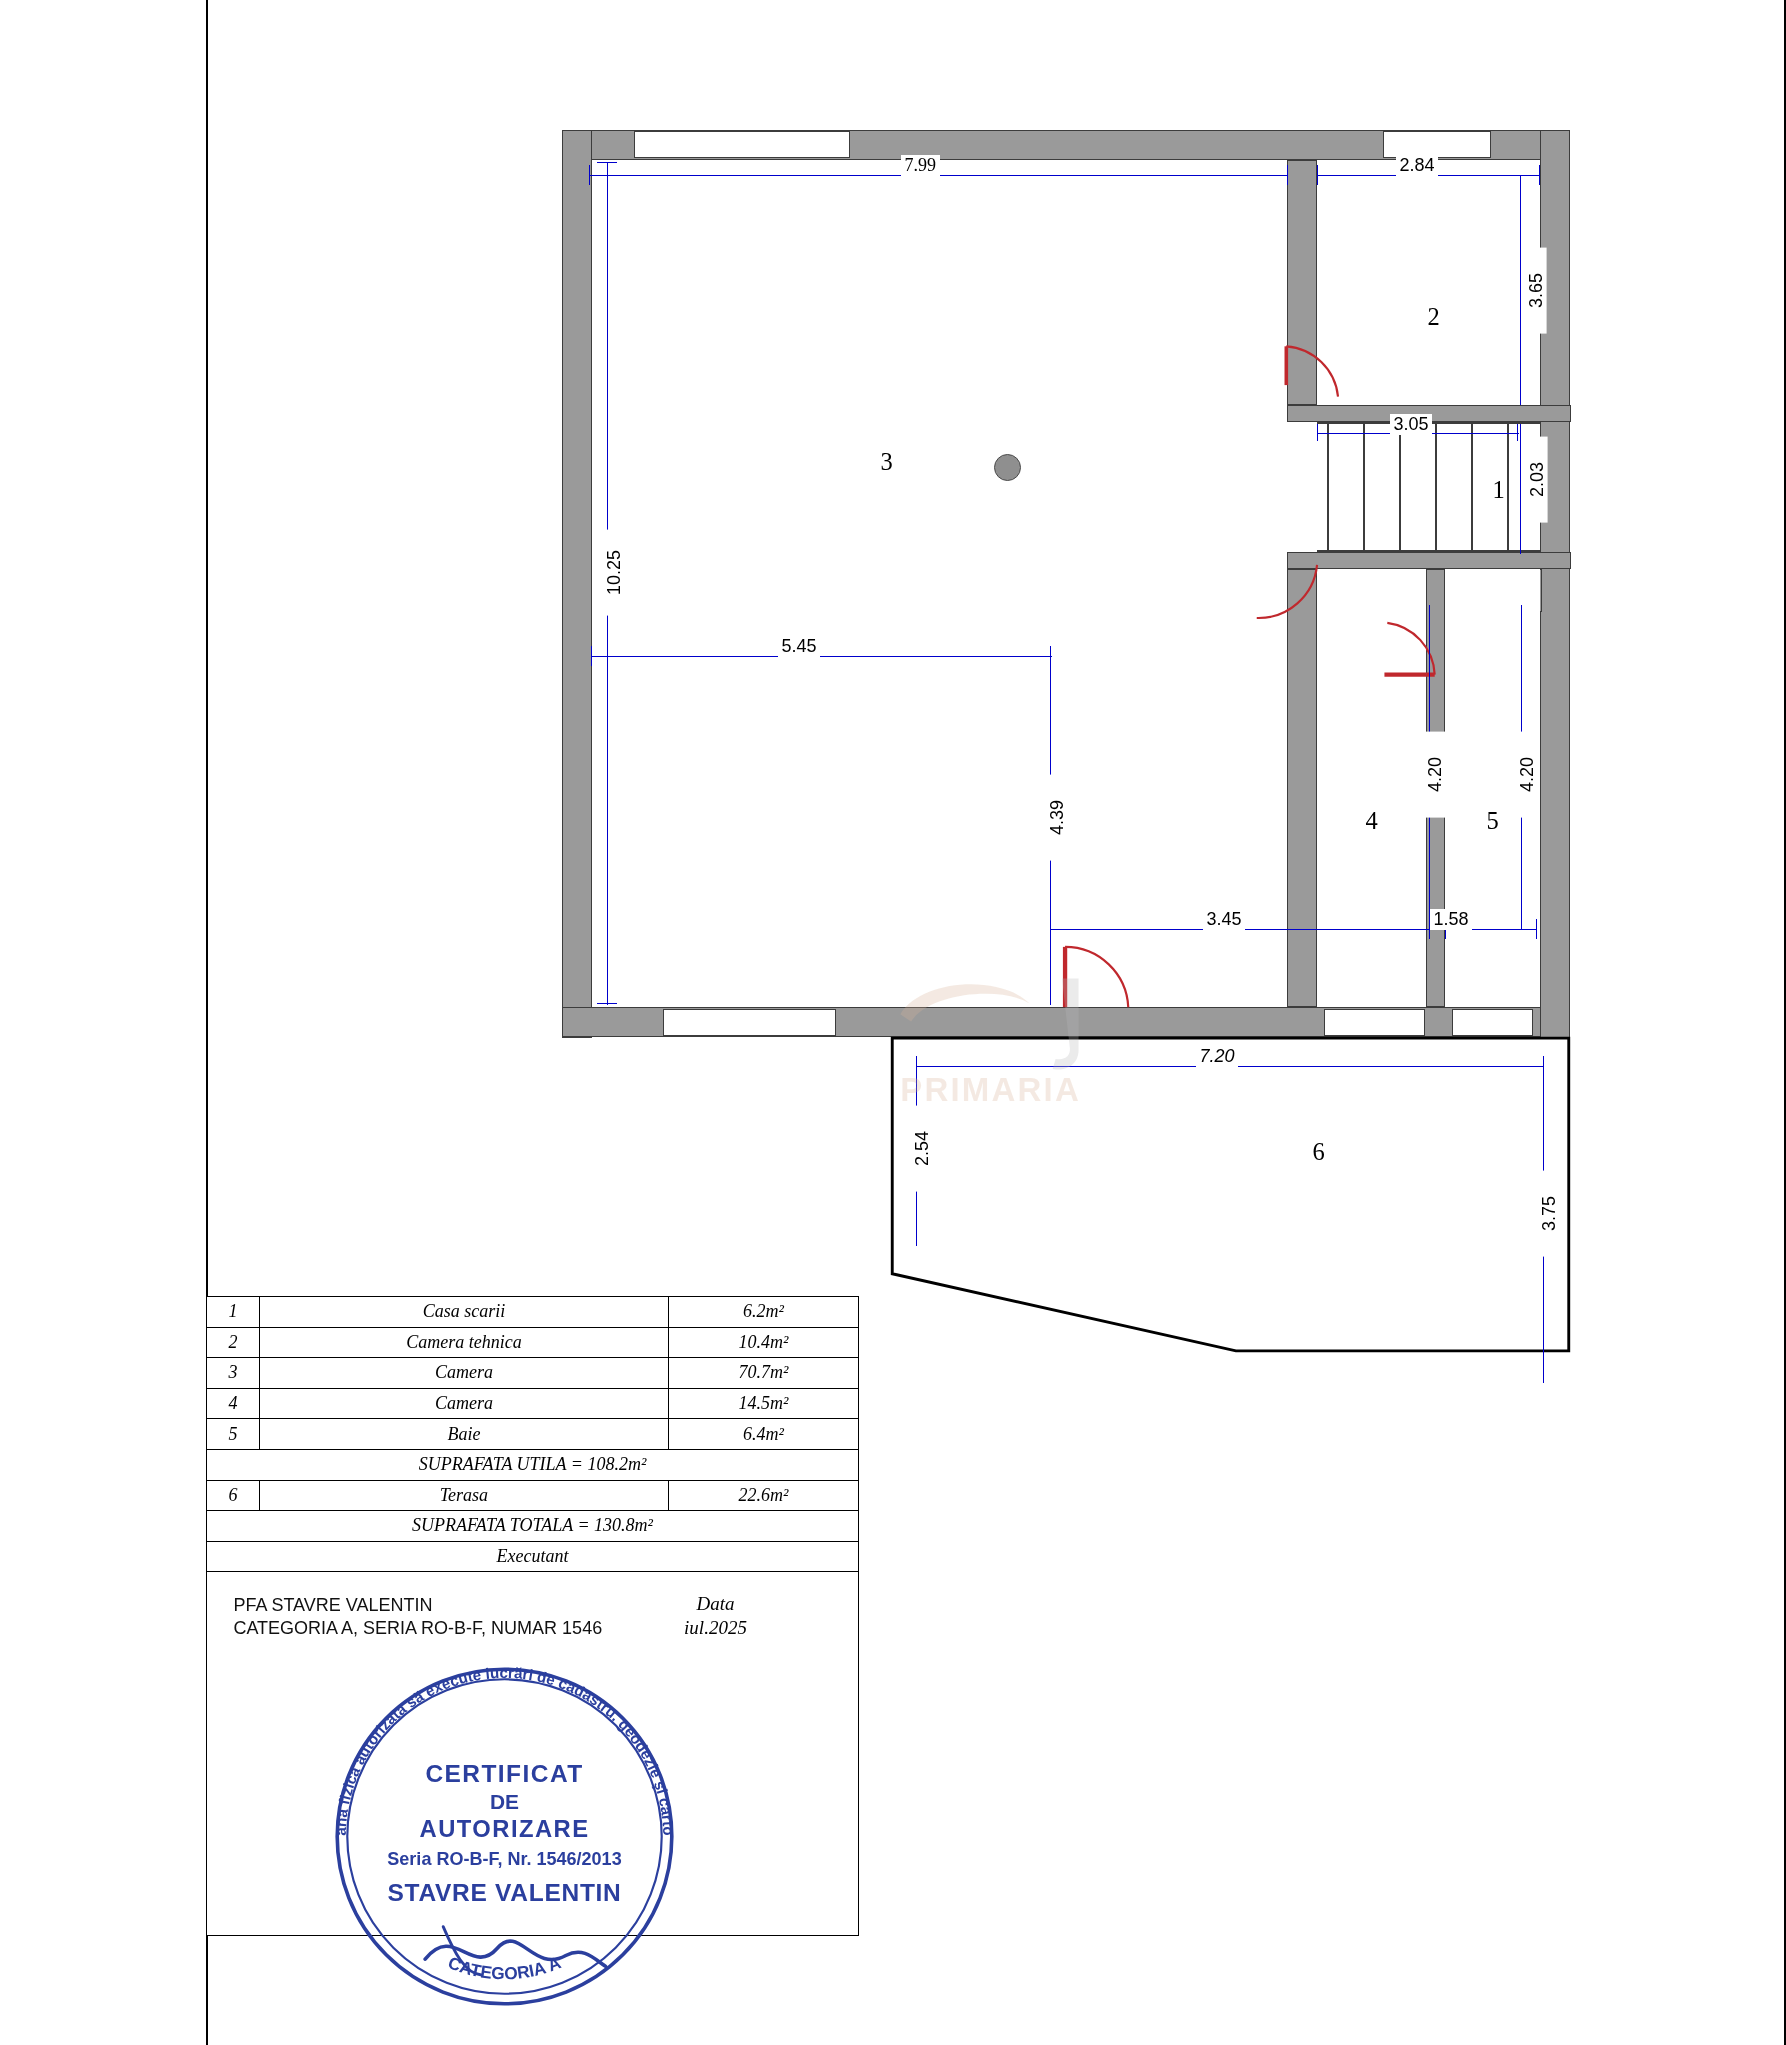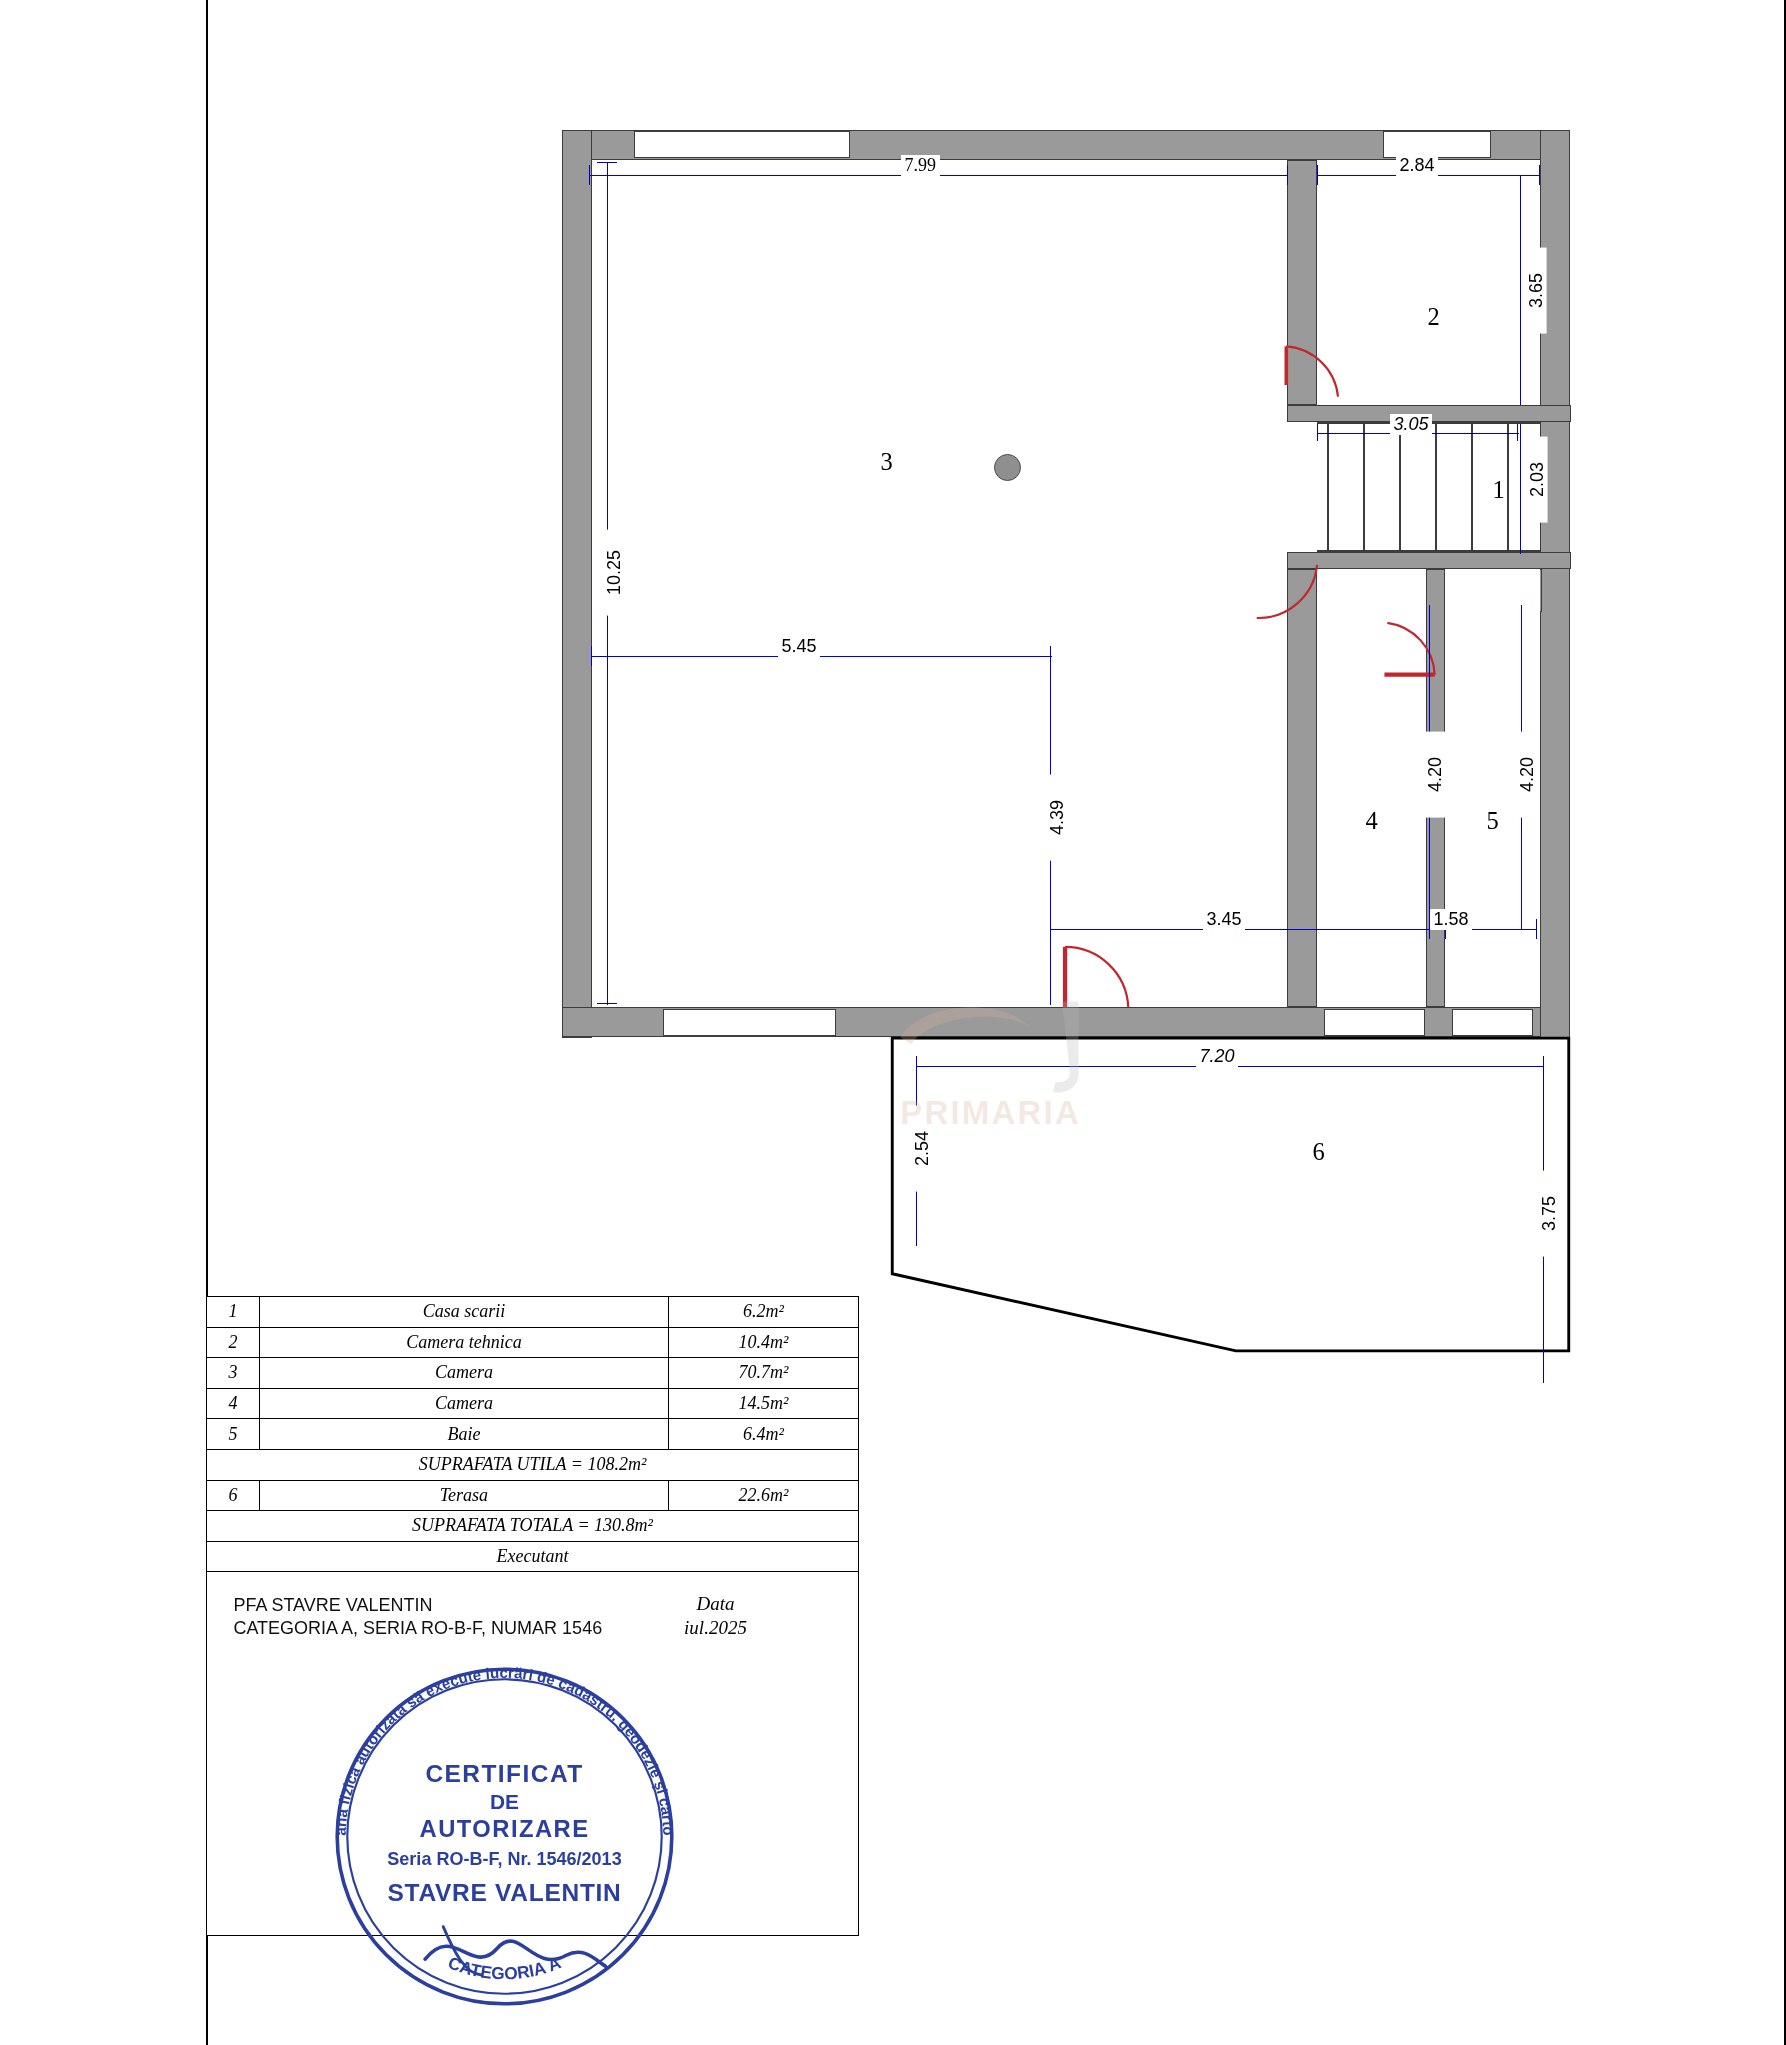--- a/index.html
+++ b/index.html
@@ -113,21 +113,21 @@
   
   .stair-line {
     position: absolute;
     background: #3c3c3c;
   }
 
   
   #watermark {
     position: absolute;
     left: 893px;
-    top: 987px;
+    top: 964px;
     width: 259px;
     height: 151px;
     opacity: 0.28;
     pointer-events: none;
   }
   #watermark .wm-text {
     position: absolute;
     left: 7.2px;
     top: 107px;
     font-family: "Liberation Sans", sans-serif;
@@ -291,21 +291,21 @@
   <div class="dim-tick-v" style="left:755px; top:35px; height:20px;"></div>
   <div class="dim-tick-v" style="left:977px; top:35px; height:20px;"></div>
   <div class="dim-label" style="left:834px; top:24.5px;">2.84</div>
 
   <div class="dim-v" style="left:958px; top:45px; height:230px;"></div>
   <div class="dim-label vert" style="left:931px; top:150px; width:79px; text-align:center;">3.65</div>
 
   <div class="dim-h" style="left:755px; top:303px; width:202px;"></div>
   <div class="dim-tick-v" style="left:755px; top:294px; height:17.3px;"></div>
   <div class="dim-tick-v" style="left:955px; top:294px; height:17.3px;"></div>
-  <div class="dim-label" style="left:828px; top:284px;font-style:italic;">3.05</div>
+  <div class="dim-label" style="left:828px; top:284px;">3.05</div>
 
   <div class="dim-v" style="left:958px; top:294px; height:130px;"></div>
   <div class="dim-label vert" style="left:932px; top:339px; width:79px; text-align:center;">2.03</div>
 
   <div class="dim-v" style="left:45px; top:32px; height:843px;"></div>
   <div class="dim-tick-h" style="left:35px; top:32px; width:20px;"></div>
   <div class="dim-tick-h" style="left:35px; top:873px; width:20px;"></div>
   <div class="dim-label vert" style="left:8.6px; top:432px; width:79px; text-align:center;">10.25</div>
 
   <div class="dim-h" style="left:29px; top:526px; width:461px;"></div>

